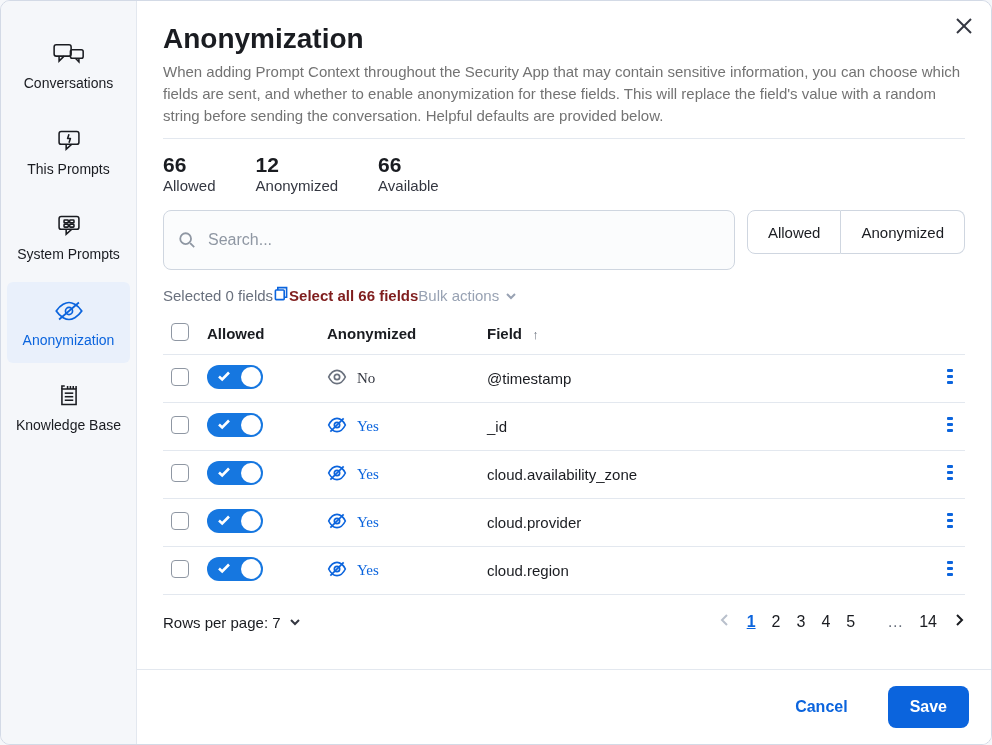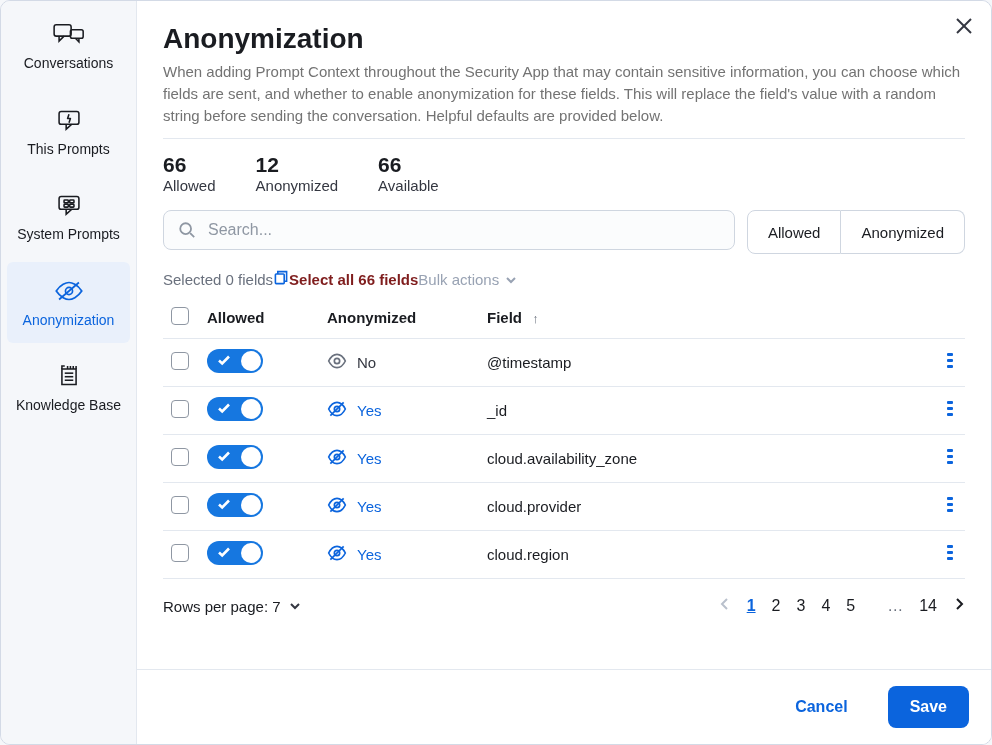--- a/index.html
+++ b/index.html
@@ -14,21 +14,21 @@
     overflow:hidden;
   }
   
   .sidebar {
     width:136px;
     flex:0 0 136px;
     background:#f5f7fa;
     border-right:1px solid #e3e8ef;
     display:flex;
     flex-direction:column;
-    padding-top:2px;
+    padding-top:22px;
   }
   .nav-item {
     display:flex;
     flex-direction:column;
     align-items:center;
     padding:14px 6px 14px;
     gap:6px;
     cursor:pointer;
     font-size:14px;
     font-weight:500;
@@ -68,21 +68,21 @@
 
   .stats { display:flex; gap:40px; margin-bottom:16px; }
   .stat-num { font-weight:700; font-size:21px; }
   .stat-lbl { font-size:15px; color:#343741; }
 
   .controls-row { display:flex; gap:12px; margin-bottom:16px; }
   .search-wrap {
     flex:1;
     display:flex; align-items:center;
     border:1px solid #cfd6e0; border-radius:8px;
-    padding:0 14px; height:40px;
+    padding:0 14px; height:60px;
     background:#fbfcfd;
     color:#69707d;
   }
   .search-wrap input {
     border:none; outline:none; background:transparent;
     font-size:16px; flex:1; margin-left:10px;
     color:#343741;
   }
   .search-wrap input::placeholder { color:#8f97a3; }
   .btn-group { display:flex; }
@@ -139,21 +139,21 @@
   .toggle::after {
     content:""; position:absolute;
     right:2px; top:2px;
     width:20px; height:20px;
     background:#fff; border-radius:50%;
   }
   .toggle .check-tick {
     position:absolute; left:10px; top:4px;
     color:#fff;
   }
-  .anon-cell { display:flex; align-items:center; gap:10px; }
+  .anon-cell { display:flex; align-items:center; gap:10px;font-family:Liberation Serif, serif; }
   .anon-yes { color:#0b64dd; font-weight:500; }
   .anon-no { color:#343741; }
   .eye-icon, .eye-off-icon { flex:0 0 auto; }
   .sort-arrow { margin-left:6px; color:#69707d; font-size:13px; }
   .row-actions {
     color:#0b64dd; cursor:pointer;
     text-align:right;
   }
 
   

